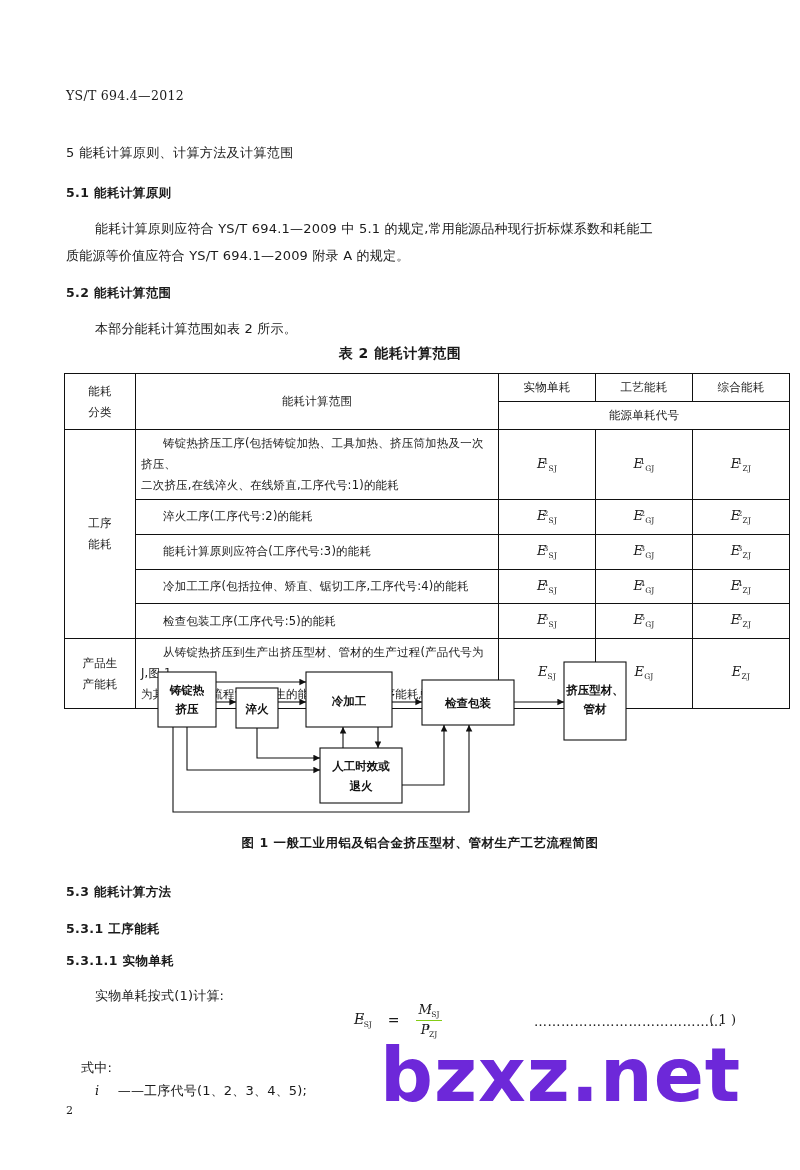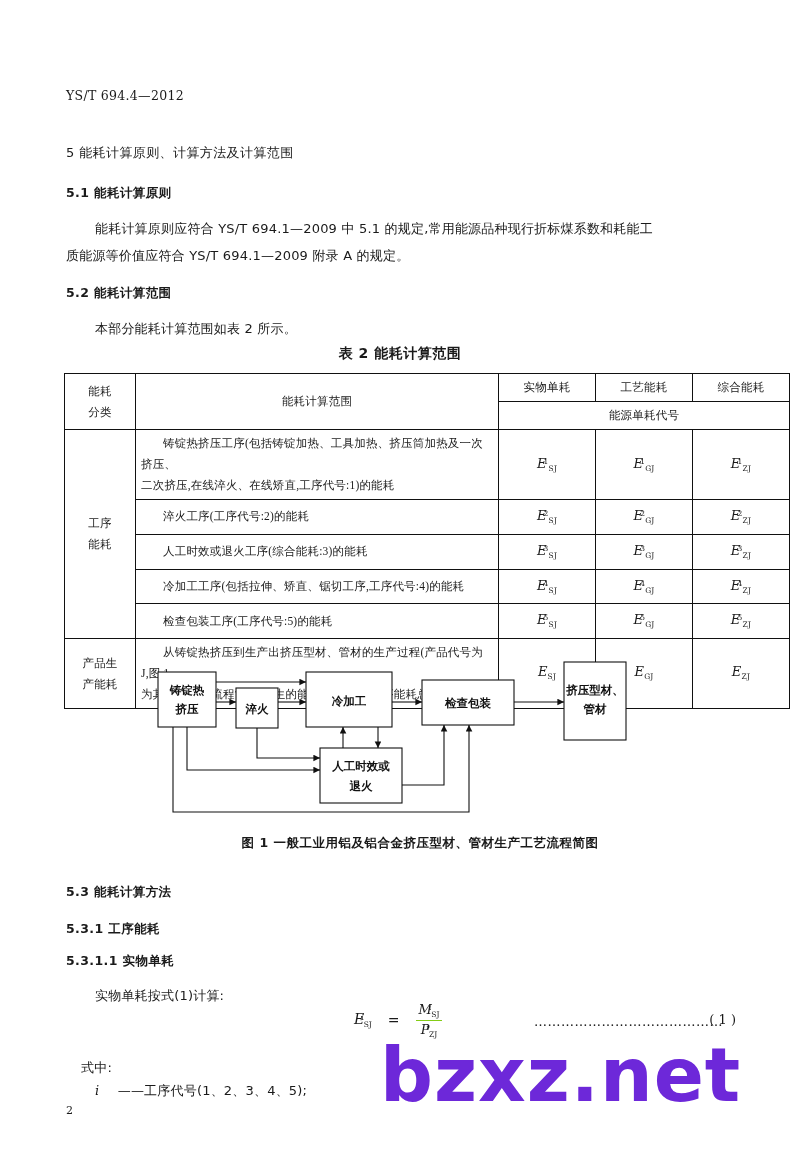--- a/index.html
+++ b/index.html
@@ -90,21 +90,21 @@
     table-layout: fixed;
   }
   table.t2 td {
     border: 1px solid #111;
     padding: 3px 5px;
     vertical-align: middle;
     line-height: 21px;
     letter-spacing: 0.2px;
   }
   .c-class  { width: 60px;  text-align: center; }
-  .c-scope  { width: 352px; font-family: Liberation Serif, serif; }
+  .c-scope  { width: 352px; }
   .c-sym    { width: 86px;  text-align: center; }
   .hd { text-align: center; font-weight: normal; }
   .two-line span { display: block; }
   .scope-ind { text-indent: 22px; }
 
   
   .sym {
     font-family: "DejaVu Serif", "Liberation Serif", serif;
     font-style: italic;
     font-size: 13px;
@@ -264,21 +264,21 @@
           <td class="c-sym">
             <span class="sym"><i>E</i><sup>2</sup><sub>GJ</sub></span>
           </td>
           <td class="c-sym">
             <span class="sym"><i>E</i><sup>2</sup><sub>ZJ</sub></span>
           </td>
         </tr>
 
         <tr>
           <td class="c-scope">
-            <div class="scope-ind">人工时效或退火工序(综合能耗:3)的能耗</div>
+            <div class="scope-ind">能耗计算原则应符合(工序代号:3)的能耗</div>
           </td>
           <td class="c-sym">
             <span class="sym"><i>E</i><sup>3</sup><sub>SJ</sub></span>
           </td>
           <td class="c-sym">
             <span class="sym"><i>E</i><sup>3</sup><sub>GJ</sub></span>
           </td>
           <td class="c-sym">
             <span class="sym"><i>E</i><sup>3</sup><sub>ZJ</sub></span>
           </td>

